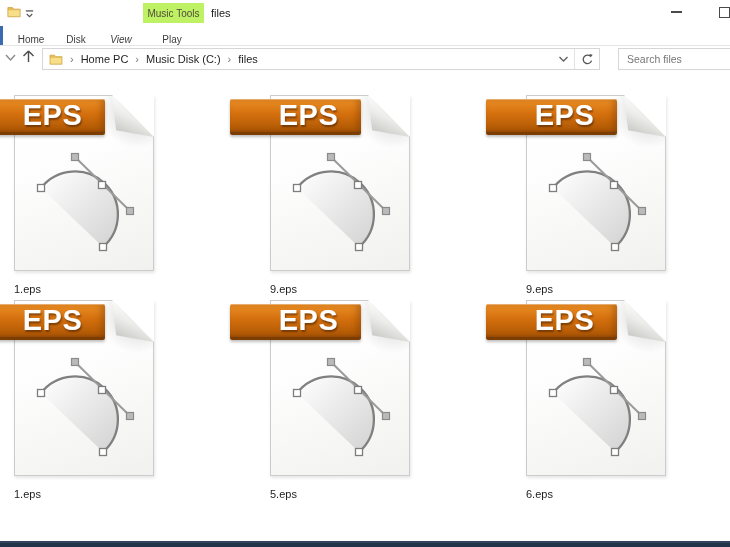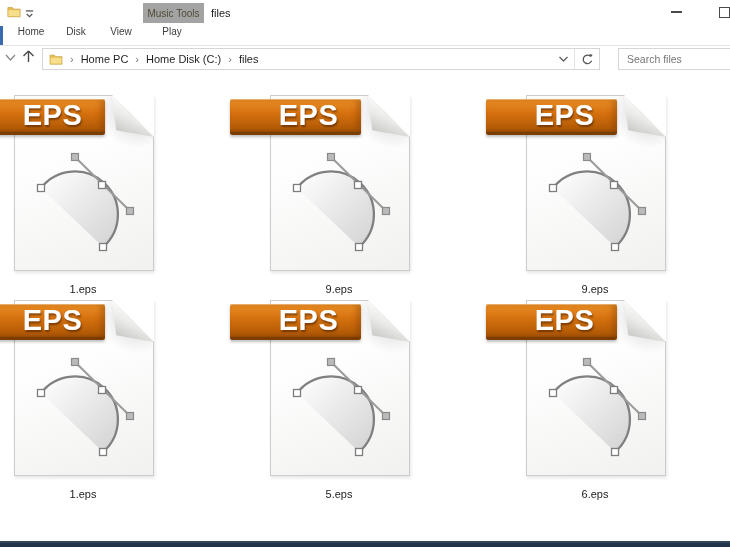--- a/index.html
+++ b/index.html
@@ -9,38 +9,38 @@
     font-family:"Liberation Sans","DejaVu Sans",sans-serif;
     -webkit-font-smoothing:antialiased;
   }
   .abs{position:absolute;}
 
   
   .titlebar{left:0;top:0;width:730px;height:26px;background:#fff;}
   .app-icon{left:7px;top:5px;width:14px;height:13px;}
   .qat-drop{left:24px;top:8px;width:11px;height:11px;}
   .tools-tab{
-    left:143px;top:3px;width:61px;height:20px;background:#a3a3a3;
+    left:143px;top:3px;width:61px;height:20px;background:#bef264;
     display:flex;align-items:center;justify-content:center;
     font-size:10px;color:#514c38;
   }
   .win-title{left:211px;top:7px;font-size:11px;color:#1b1b1b;}
   .btn-min{left:662px;top:2px;width:28px;height:20px;display:flex;align-items:center;justify-content:center;}
   .min-bar{width:11px;height:2px;background:#4a4a4a;}
   .btn-max{left:706px;top:2px;width:24px;height:20px;display:flex;align-items:center;justify-content:flex-end;padding-right:2px;box-sizing:border-box;}
   .max-rect{width:9px;height:9px;border:1.5px solid #4a4a4a;margin-right:-2px;}
 
   
   .tabrow{left:0;top:26px;width:730px;height:19px;background:#fff;}
   .file-sliver{left:0;top:26px;width:3px;height:19px;background:#3a6bb0;}
-  .rtab{top:26px;height:19px;display:flex;align-items:flex-start;justify-content:center;
+  .rtab{top:26px;height:19px;display:flex;align-items:flex-end;justify-content:center;
         font-size:10px;color:#3d3d3d;}
   .rtab.t0{left:12px;width:38px;}
   .rtab.t1{left:54px;width:44px;}
-  .rtab.t2{left:101px;width:40px;}
+  .rtab.t2{left:101px;width:40px;font-style:italic;}
   .rtab.t3{left:152px;width:40px;}
   .ribbon-rule{left:0;top:45px;width:730px;height:1px;background:#e4e4e4;}
 
   
   .addr-row{left:0;top:46px;width:730px;height:26px;background:#fff;}
   .nav-chev{left:4px;top:53px;width:13px;height:9px;}
   .nav-up{left:21px;top:49px;width:15px;height:15px;}
   .addr-box{
     left:42px;top:48px;width:558px;height:22px;box-sizing:border-box;
     background:#fff;border:1px solid #d6d6d6;
@@ -103,21 +103,21 @@
     border-bottom:3px solid #7c3d03;border-radius:2px;
     box-shadow:inset 0 1px 0 rgba(255,255,255,0.35),inset -4px 0 6px rgba(110,50,0,0.35),0 2px 3px rgba(0,0,0,0.25);
     display:flex;align-items:center;justify-content:center;
     padding-left:26px;box-sizing:border-box;
   }
   .banner-text{
     color:#ffffff;font-size:29px;font-weight:bold;letter-spacing:0.5px;
     text-shadow:1px 2px 2px rgba(60,25,0,0.55);line-height:1;
   }
   .fname{
-    position:absolute;left:40px;top:192px;width:138px;text-align:center;
+    position:absolute;left:40px;top:192px;width:138px;text-align:left;
     font-size:11px;color:#1c1c1c;
   }
 
   
   .bottom-strip{
     left:0;top:541px;width:730px;height:6px;
     background:linear-gradient(180deg,#31455c 0%,#31455c 38%,#22344a 38%,#22344a 100%);
   }
 </style>
 </head>
@@ -169,21 +169,21 @@
 </svg>
 
 <div class="abs addr-box">
   <svg class="crumb-folder" viewBox="0 0 16 14">
     <path d="M1 2.5 L6.2 2.5 L7.8 4.3 L15 4.3 L15 13 L1 13 Z" fill="#e9bd52" stroke="#c59b3c" stroke-width="0.8"></path>
     <path d="M1.6 5.6 L14.4 5.6 L14.4 12.4 L1.6 12.4 Z" fill="#f7de8b"></path>
   </svg>
   <span class="crumb-sep">›</span>
   <span class="crumb">Home PC</span>
   <span class="crumb-sep">›</span>
-  <span class="crumb">Home Disk (C:)</span>
+  <span class="crumb">Music Disk (C:)</span>
   <span class="crumb-sep">›</span>
   <span class="crumb">files</span>
   <span class="addr-spacer"></span>
   <span class="addr-chev">
     <svg width="11" height="8" viewBox="0 0 11 8">
       <polyline points="1.5,2 5.5,6 9.5,2" fill="none" stroke="#606060" stroke-width="1.3"></polyline>
     </svg>
   </span>
   <span class="addr-div"></span>
   <span class="addr-refresh">

